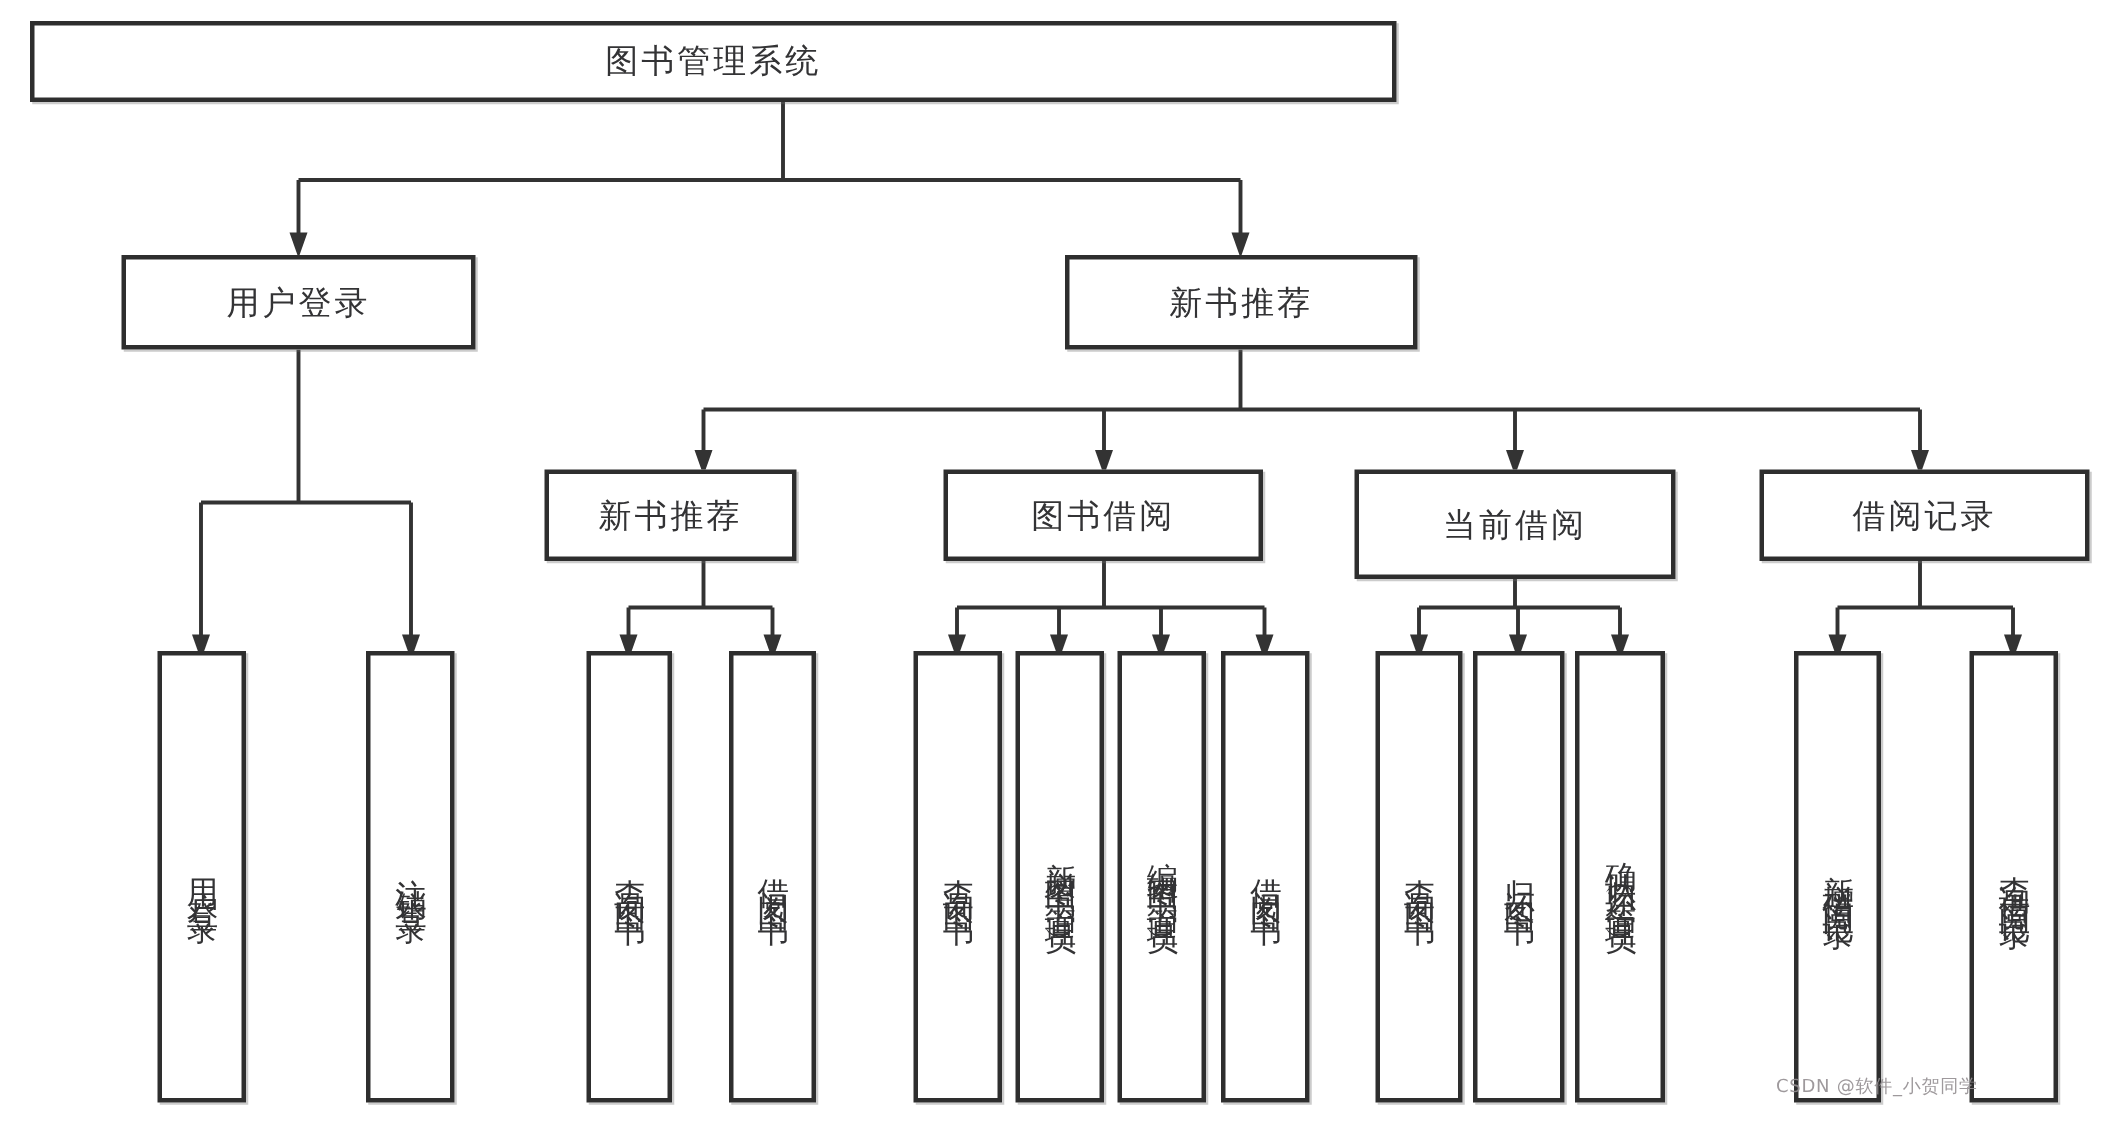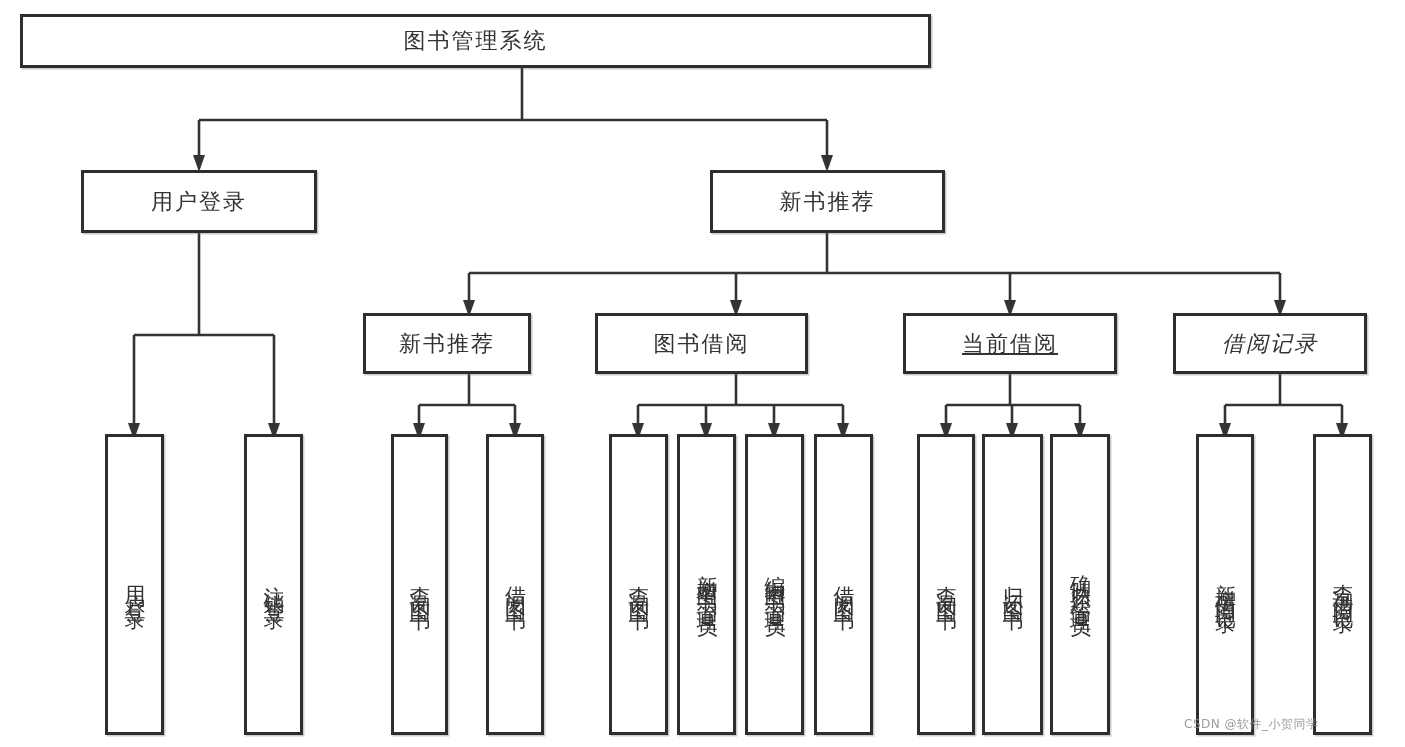--- a/index.html
+++ b/index.html
@@ -115,27 +115,27 @@
   <div class="box" style="left:81px;top:170px;width:236px;height:63px;">
     <span class="h-label">用户登录</span>
   </div>
   <div class="box" style="left:710px;top:170px;width:235px;height:63px;">
     <span class="h-label">新书推荐</span>
   </div>
 
   <div class="box" style="left:363px;top:313px;width:168px;height:61px;">
     <span class="h-label">新书推荐</span>
   </div>
-  <div class="box" style="left:595px;top:313px;width:213px;height:61px;">
+  <div class="box" style="left:629px;top:313px;width:213px;height:61px;">
     <span class="h-label">图书借阅</span>
   </div>
-  <div class="box" style="left:903px;top:313px;width:214px;height:61px;text-decoration:underline;">
+  <div class="box" style="left:903px;top:313px;width:214px;height:73px;">
     <span class="h-label">当前借阅</span>
   </div>
-  <div class="box" style="left:1173px;top:313px;width:194px;height:61px;font-style:italic;">
+  <div class="box" style="left:1173px;top:313px;width:220px;height:61px;">
     <span class="h-label">借阅记录</span>
   </div>
 
   <div class="box v-box" style="left:105px;top:434px;width:59px;height:301px;">
     <span class="v-label">用户登录</span>
   </div>
   <div class="box v-box" style="left:244px;top:434px;width:59px;height:301px;">
     <span class="v-label">注销登录</span>
   </div>
 

